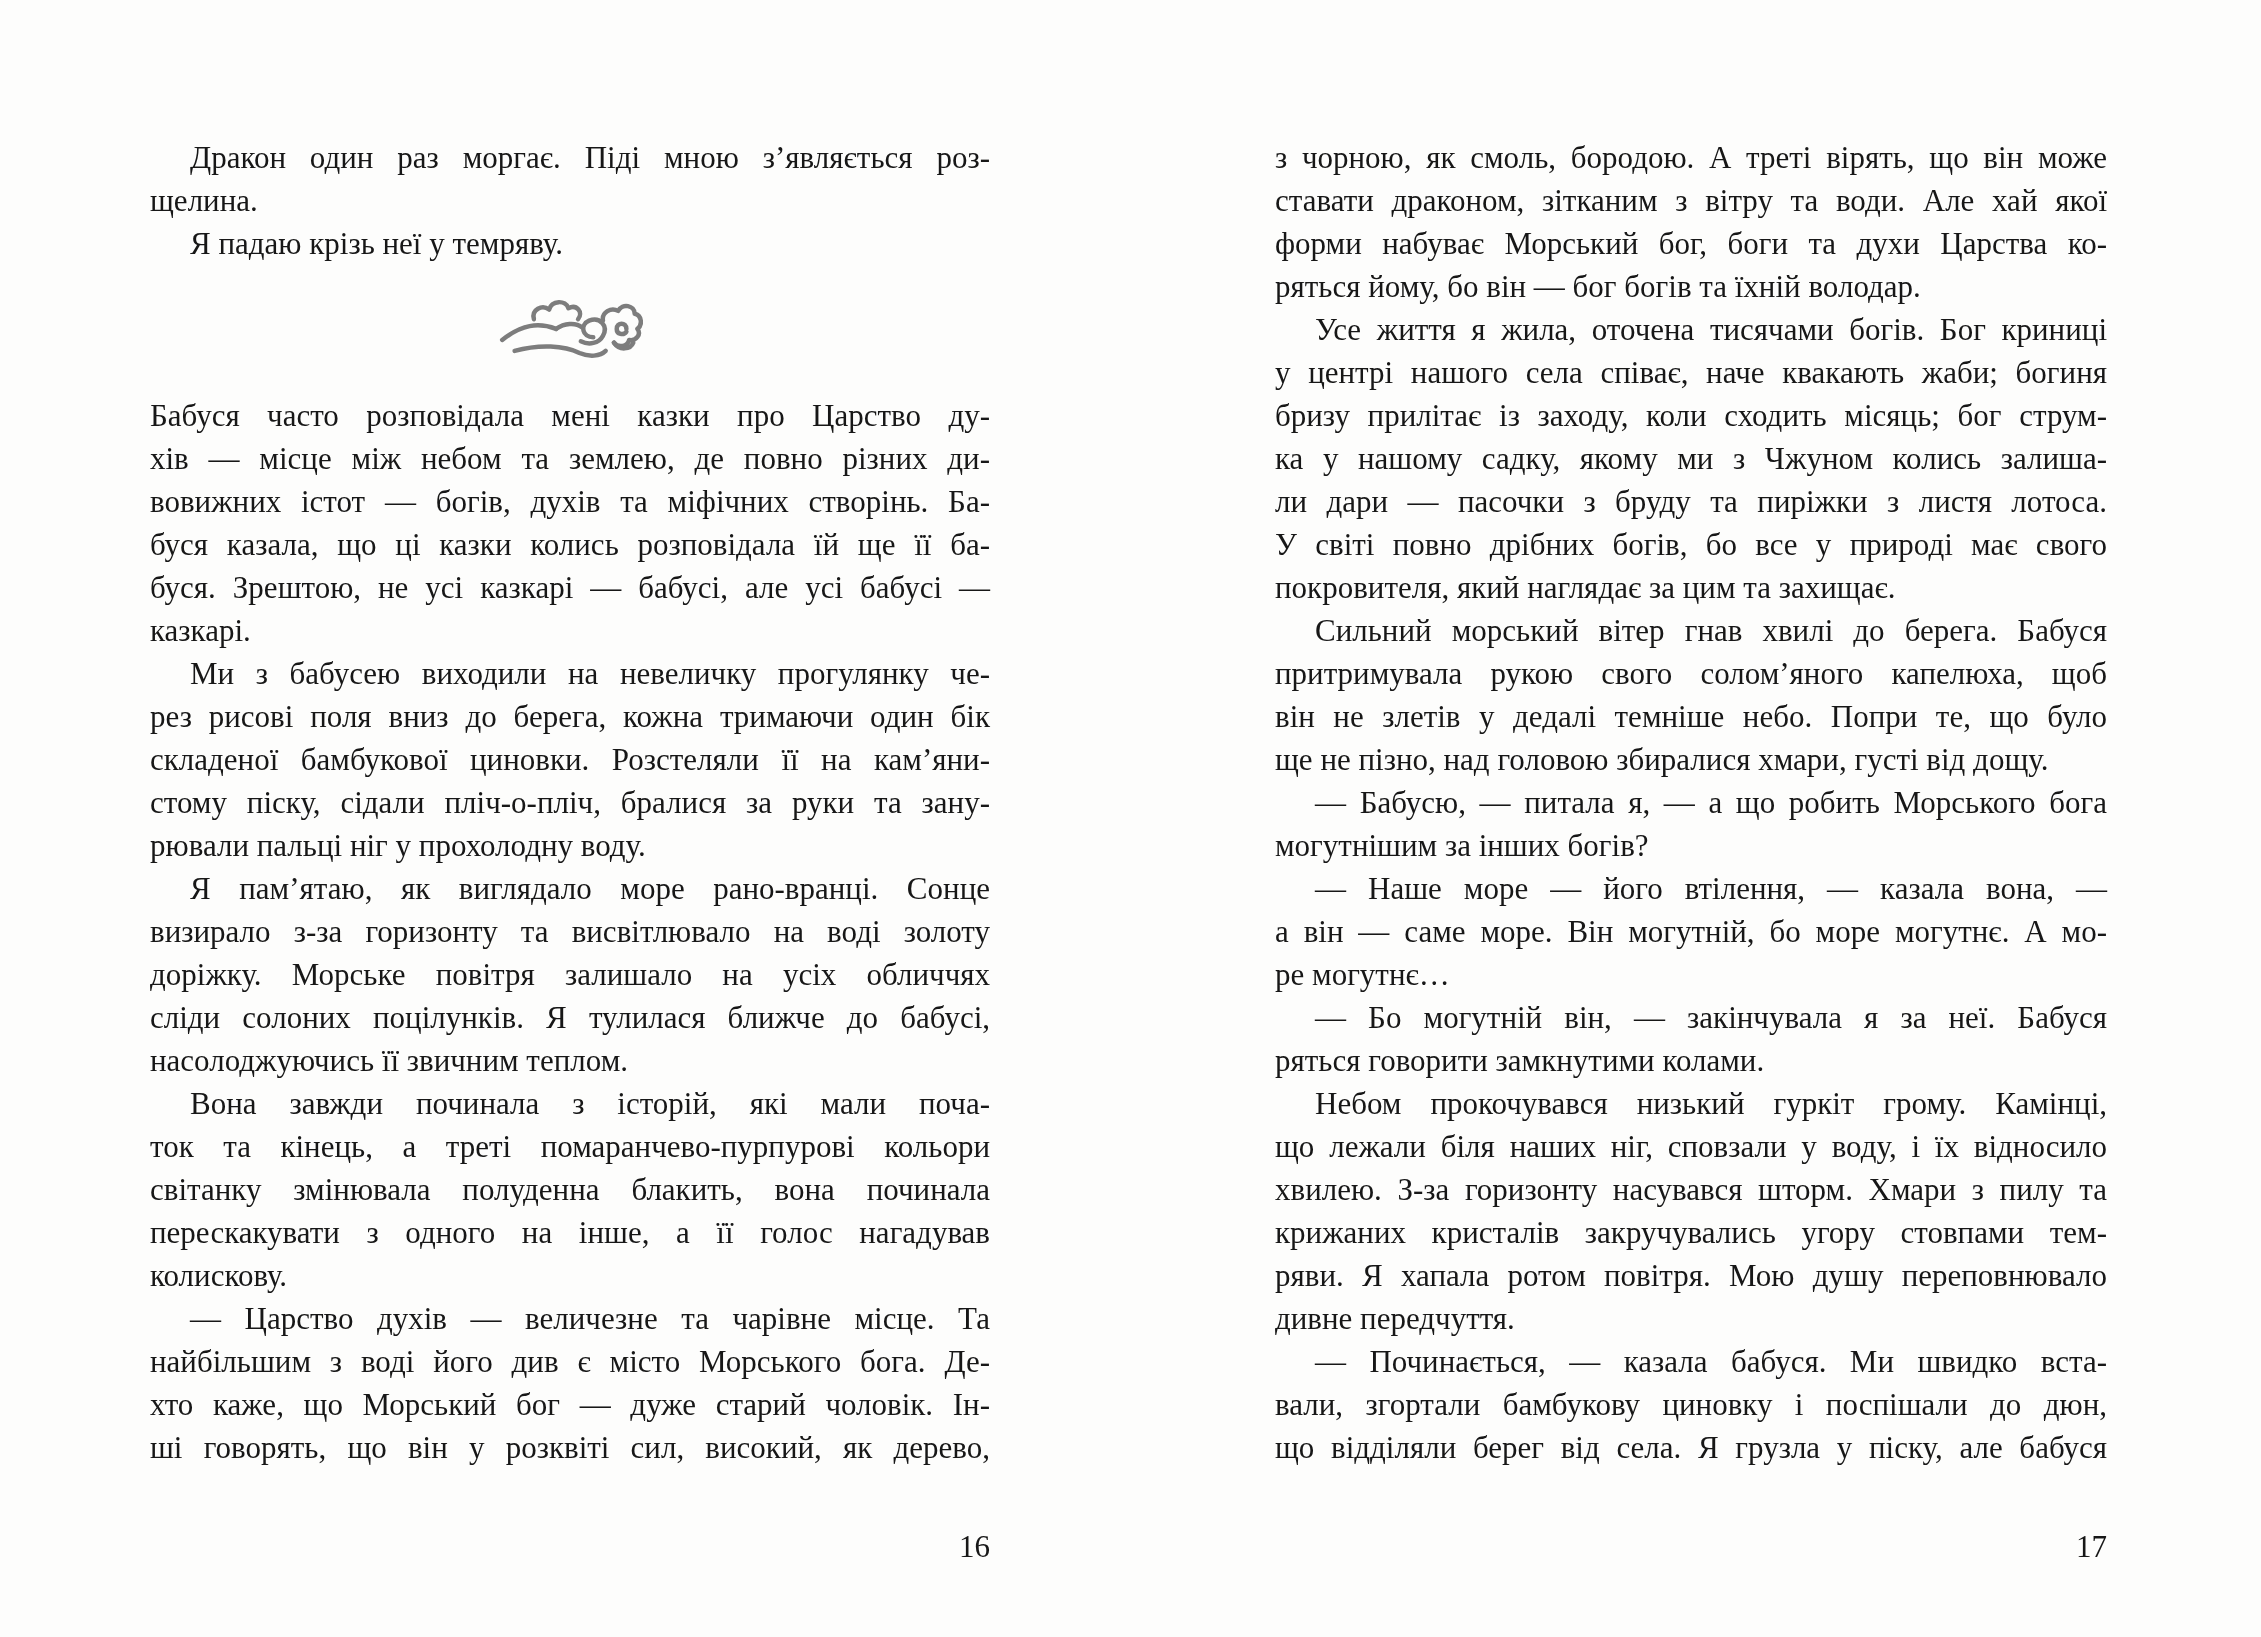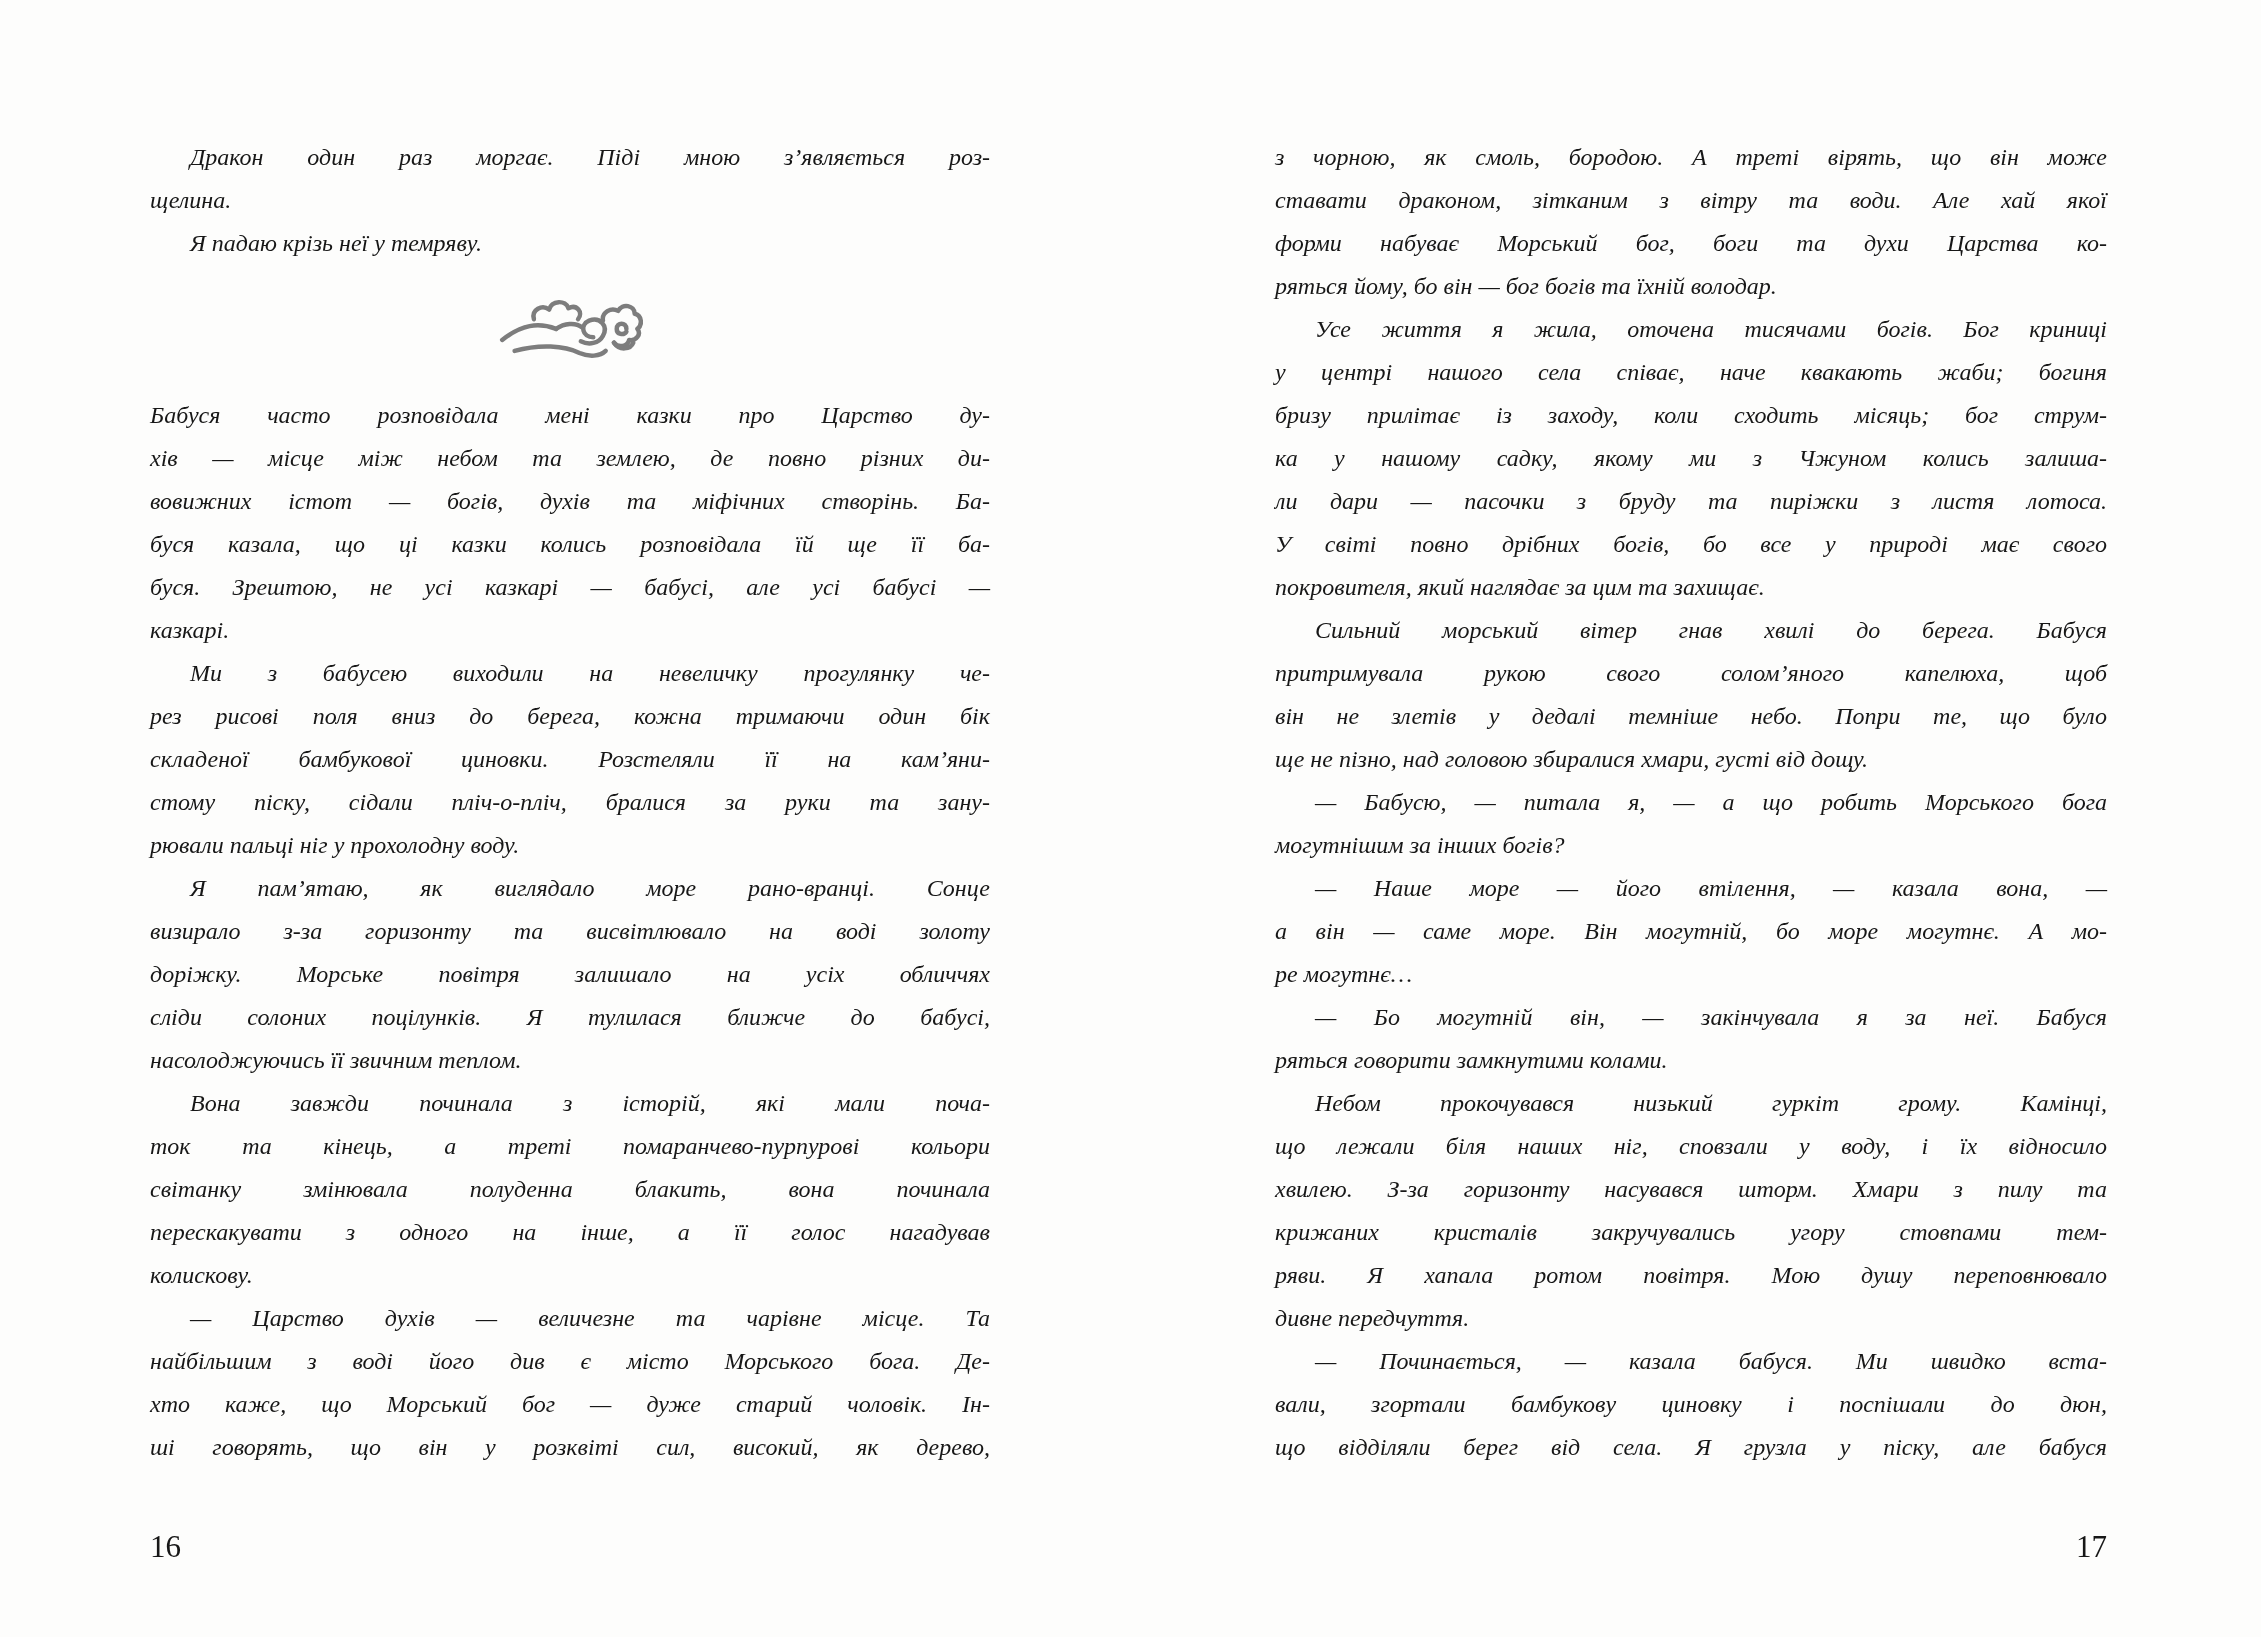--- a/index.html
+++ b/index.html
@@ -4,32 +4,32 @@
 <style>
   html, body { margin: 0; padding: 0; }
   body {
     width: 2261px; height: 1638px;
     position: relative;
     background: #fdfdfc;
     font-family: "Liberation Serif", "DejaVu Serif", serif;
     color: #171717;
   }
   .spread { position: absolute; inset: 0; }
-  .col { position: absolute; font-size: 24px; line-height: 43px; font-style: italic; }
+  .col { position: absolute; font-size: 31px; line-height: 43px; }
   #left-top  { left: 150px; top: 136px;  width: 840px; }
   #ornament-wrap { left: 150px; top: 293px; width: 840px; position: absolute;
                    display: flex; justify-content: center; }
   #left-main { left: 150px; top: 394px;  width: 840px; }
   #right-col { left: 1275px; top: 136px; width: 832px; }
   .para { margin: 0; }
   .tline { text-align: justify; text-align-last: justify; white-space: normal; }
   .tline.tlast { text-align: justify; text-align-last: left; }
   .tline.tindent { text-indent: 40px; }
   .pagenum { position: absolute; font-size: 31px; line-height: 43px; }
-  #pagenum-left  { left: 150px; top: 1525px; width: 840px; text-align: left; }
+  #pagenum-left  { left: 150px; top: 1525px; width: 840px; text-align: right; }
   #pagenum-right { left: 1275px; top: 1525px; width: 832px; text-align: right; }
   .ornament-svg { width: 145px; height: 69px; }
 </style>
 </head>
 <body>
 
 <div class="spread">
 
   <div id="left-top" class="col">
       <div class="para">

